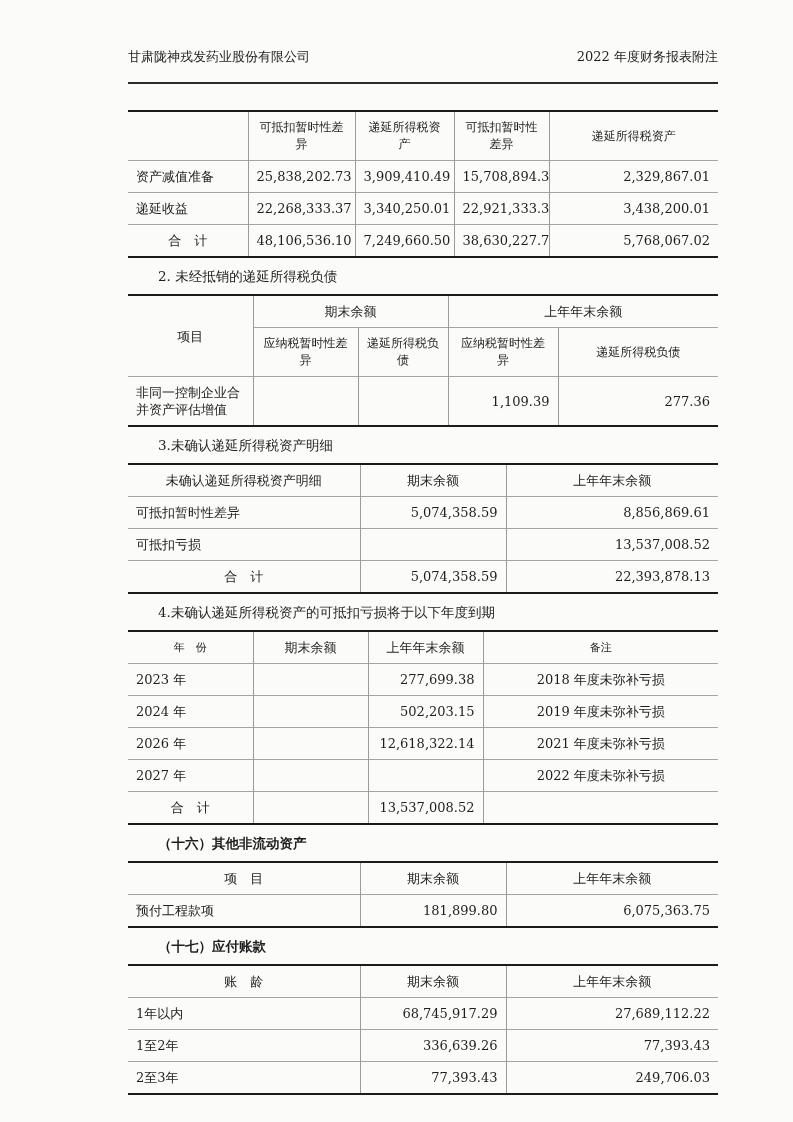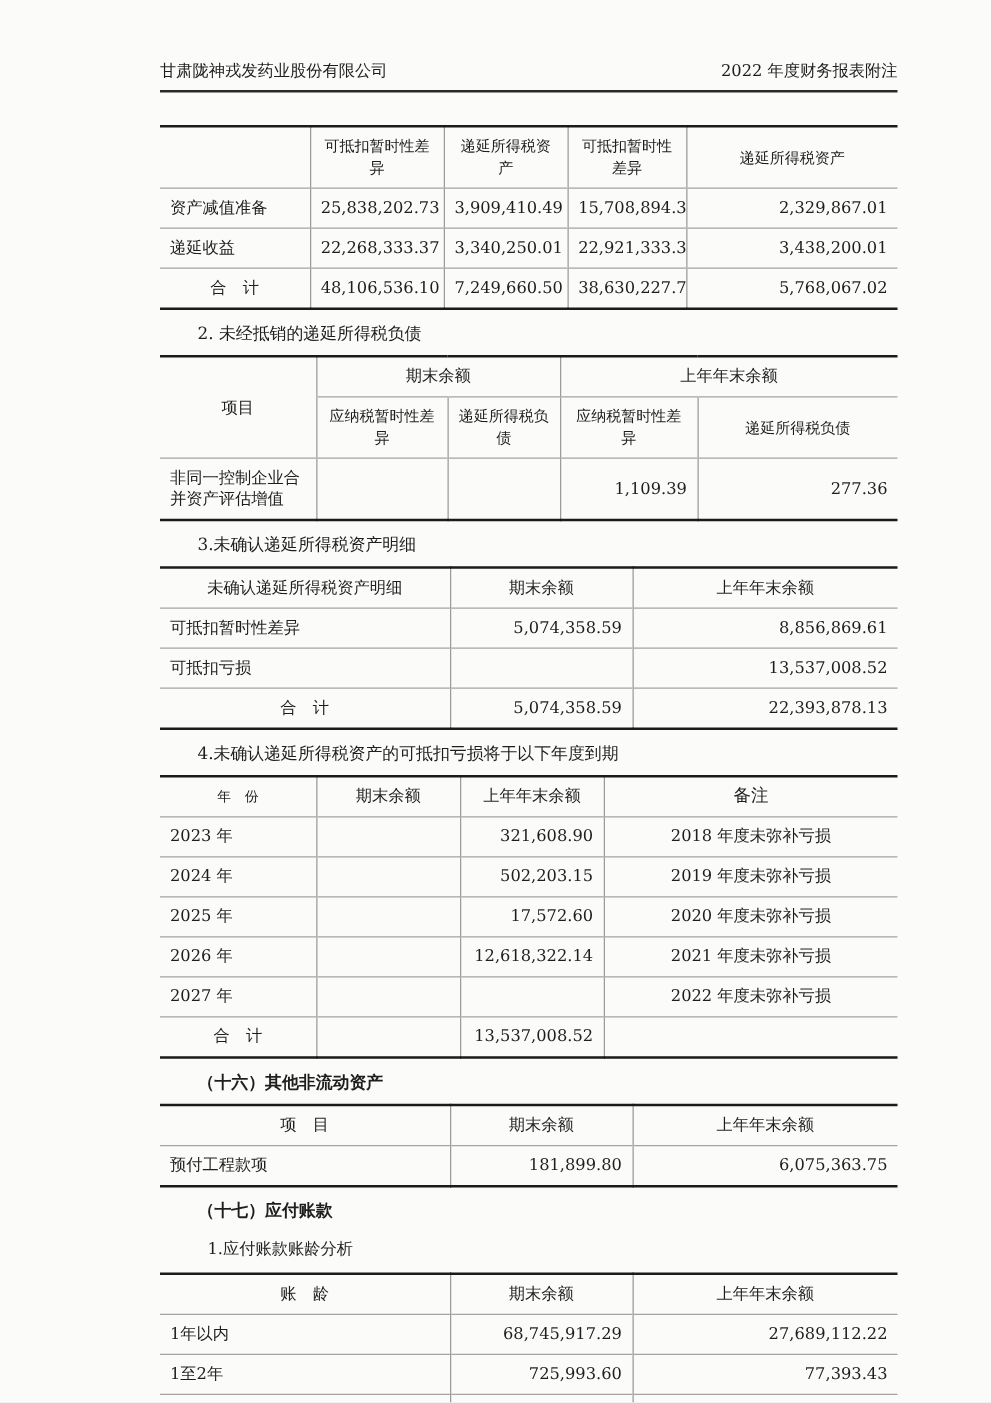--- a/index.html
+++ b/index.html
@@ -14,21 +14,21 @@
     font-family: "DejaVu Serif", "Liberation Serif", serif;
     padding: 48px 75px 0 128px;
     overflow: hidden;
   }
   
   .doc-header {
     display: flex;
     justify-content: space-between;
     align-items: flex-end;
     border-bottom: 2px solid #2a2a2a;
-    padding-bottom: 6px;
+    padding-bottom: 16px;
     font-size: 13px;
   }
   
   .sec-heading { font-size: 13.5px; margin: 10px 0 8px 30px; }
   .sec-heading.bold { font-weight: bold; margin-left: 30px; }
   .sub-heading { font-size: 13px; margin: 12px 0 10px 38px; }
   
   table.fin {
     border-collapse: collapse;
     table-layout: fixed;
@@ -183,41 +183,35 @@
         <col style="width:125px">
         <col style="width:115px">
         <col style="width:115px">
         <col style="width:235px">
       </colgroup>
     <thead>
       <tr>
         <th class="pre" style="font-size:11px;">年　份</th>
         <th style="font-size:13px;">期末余额</th>
         <th style="font-size:13px;">上年年末余额</th>
-        <th style="font-size:14px;">备注</th>
+        <th style="font-size:11px;">备注</th>
       </tr>
     </thead>
     <tbody>
       <tr>
         <td class="lbl">2023 年</td>
         <td class="num"></td>
-        <td class="num">321,608.90</td>
+        <td class="num">277,699.38</td>
         <td class="ctr">2018 年度未弥补亏损</td>
       </tr>
       <tr>
         <td class="lbl">2024 年</td>
         <td class="num"></td>
         <td class="num">502,203.15</td>
         <td class="ctr">2019 年度未弥补亏损</td>
-      </tr>
-      <tr>
-        <td class="lbl">2025 年</td>
-        <td class="num"></td>
-        <td class="num">17,572.60</td>
-        <td class="ctr">2020 年度未弥补亏损</td>
       </tr>
       <tr>
         <td class="lbl">2026 年</td>
         <td class="num"></td>
         <td class="num">12,618,322.14</td>
         <td class="ctr">2021 年度未弥补亏损</td>
       </tr>
       <tr>
         <td class="lbl">2027 年</td>
         <td class="num"></td>
@@ -251,21 +245,20 @@
     <tbody>
       <tr>
         <td class="lbl">预付工程款项</td>
         <td class="num">181,899.80</td>
         <td class="num">6,075,363.75</td>
       </tr>
     </tbody>
   </table>
 
   <div class="sec-heading bold">（十七）应付账款</div>
-  <div class="sub-heading">1.应付账款账龄分析</div>
 
   <table class="fin">
     <colgroup>
         <col style="width:232px">
         <col style="width:146px">
         <col style="width:212px">
       </colgroup>
     <thead>
       <tr>
         <th class="pre" style="font-size:13px;">账　龄</th>
@@ -274,21 +267,21 @@
       </tr>
     </thead>
     <tbody>
       <tr>
         <td class="lbl">1年以内</td>
         <td class="num">68,745,917.29</td>
         <td class="num">27,689,112.22</td>
       </tr>
       <tr>
         <td class="lbl">1至2年</td>
-        <td class="num">725,993.60</td>
+        <td class="num">336,639.26</td>
         <td class="num">77,393.43</td>
       </tr>
       <tr>
         <td class="lbl">2至3年</td>
         <td class="num">77,393.43</td>
         <td class="num">249,706.03</td>
       </tr>
     </tbody>
   </table>
 

